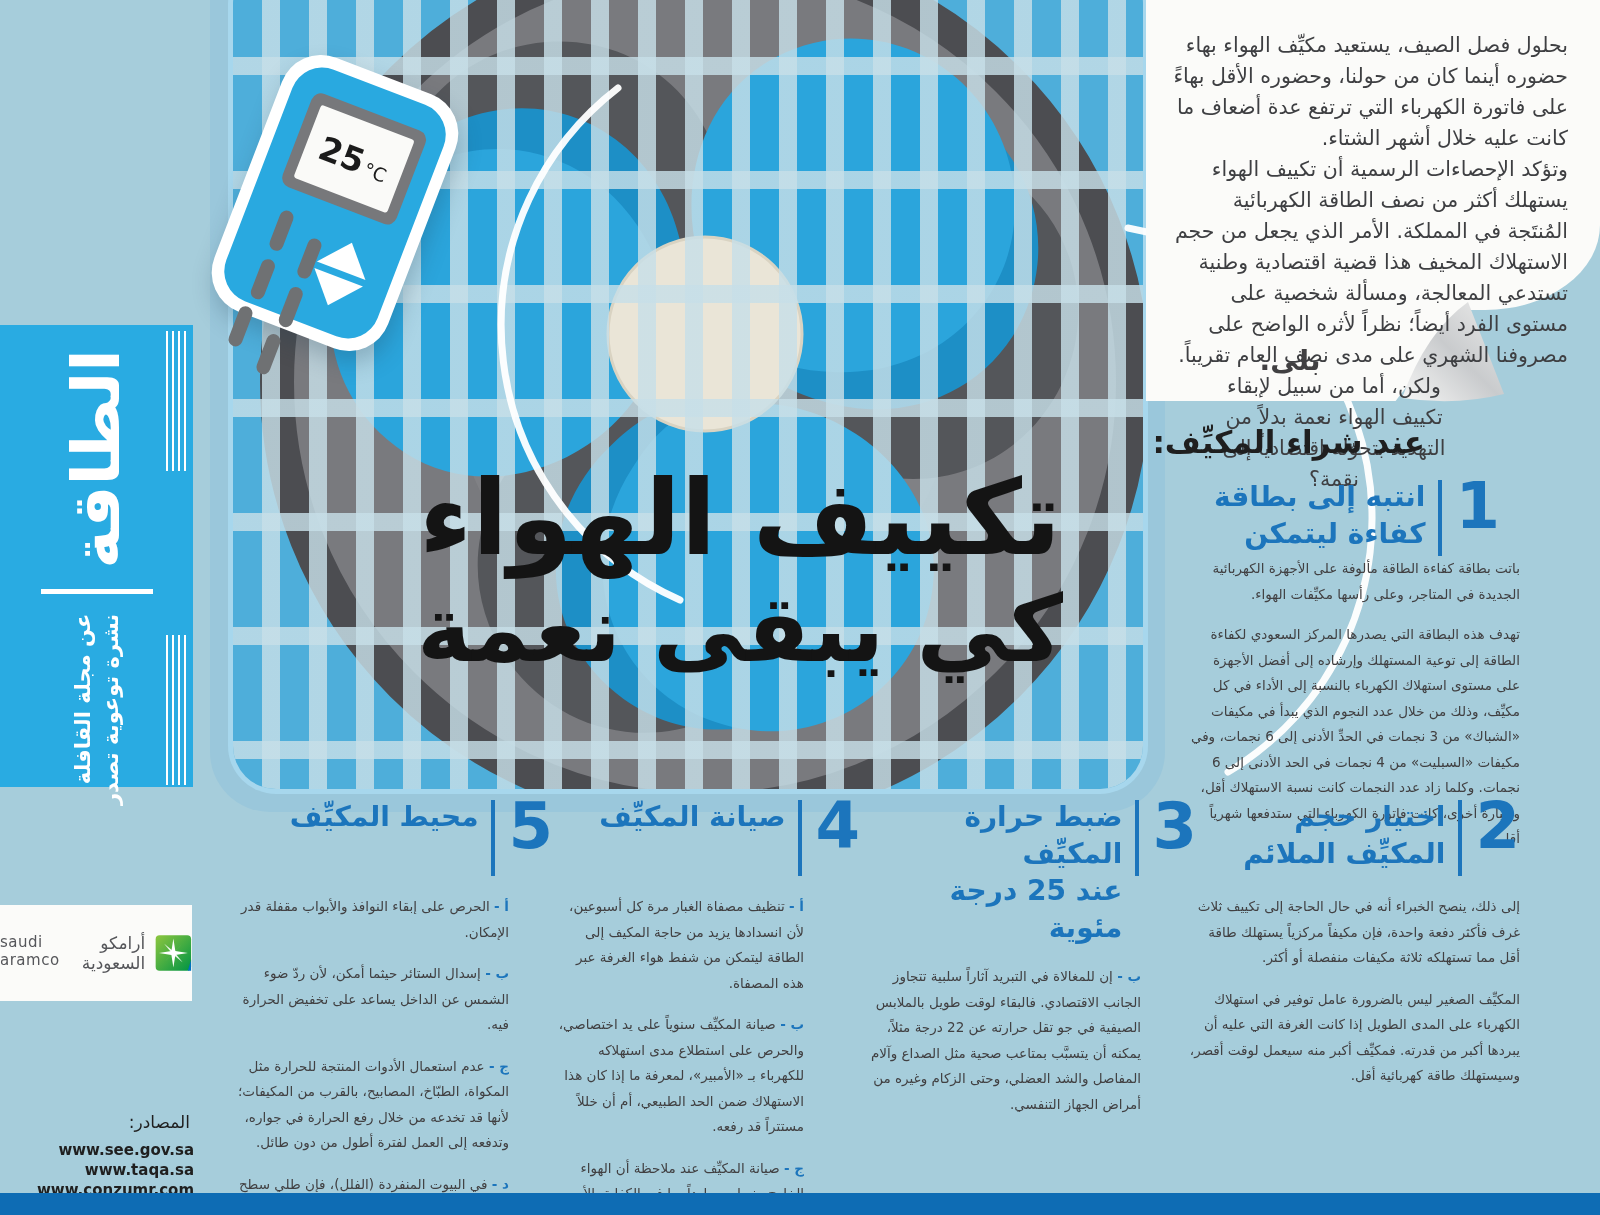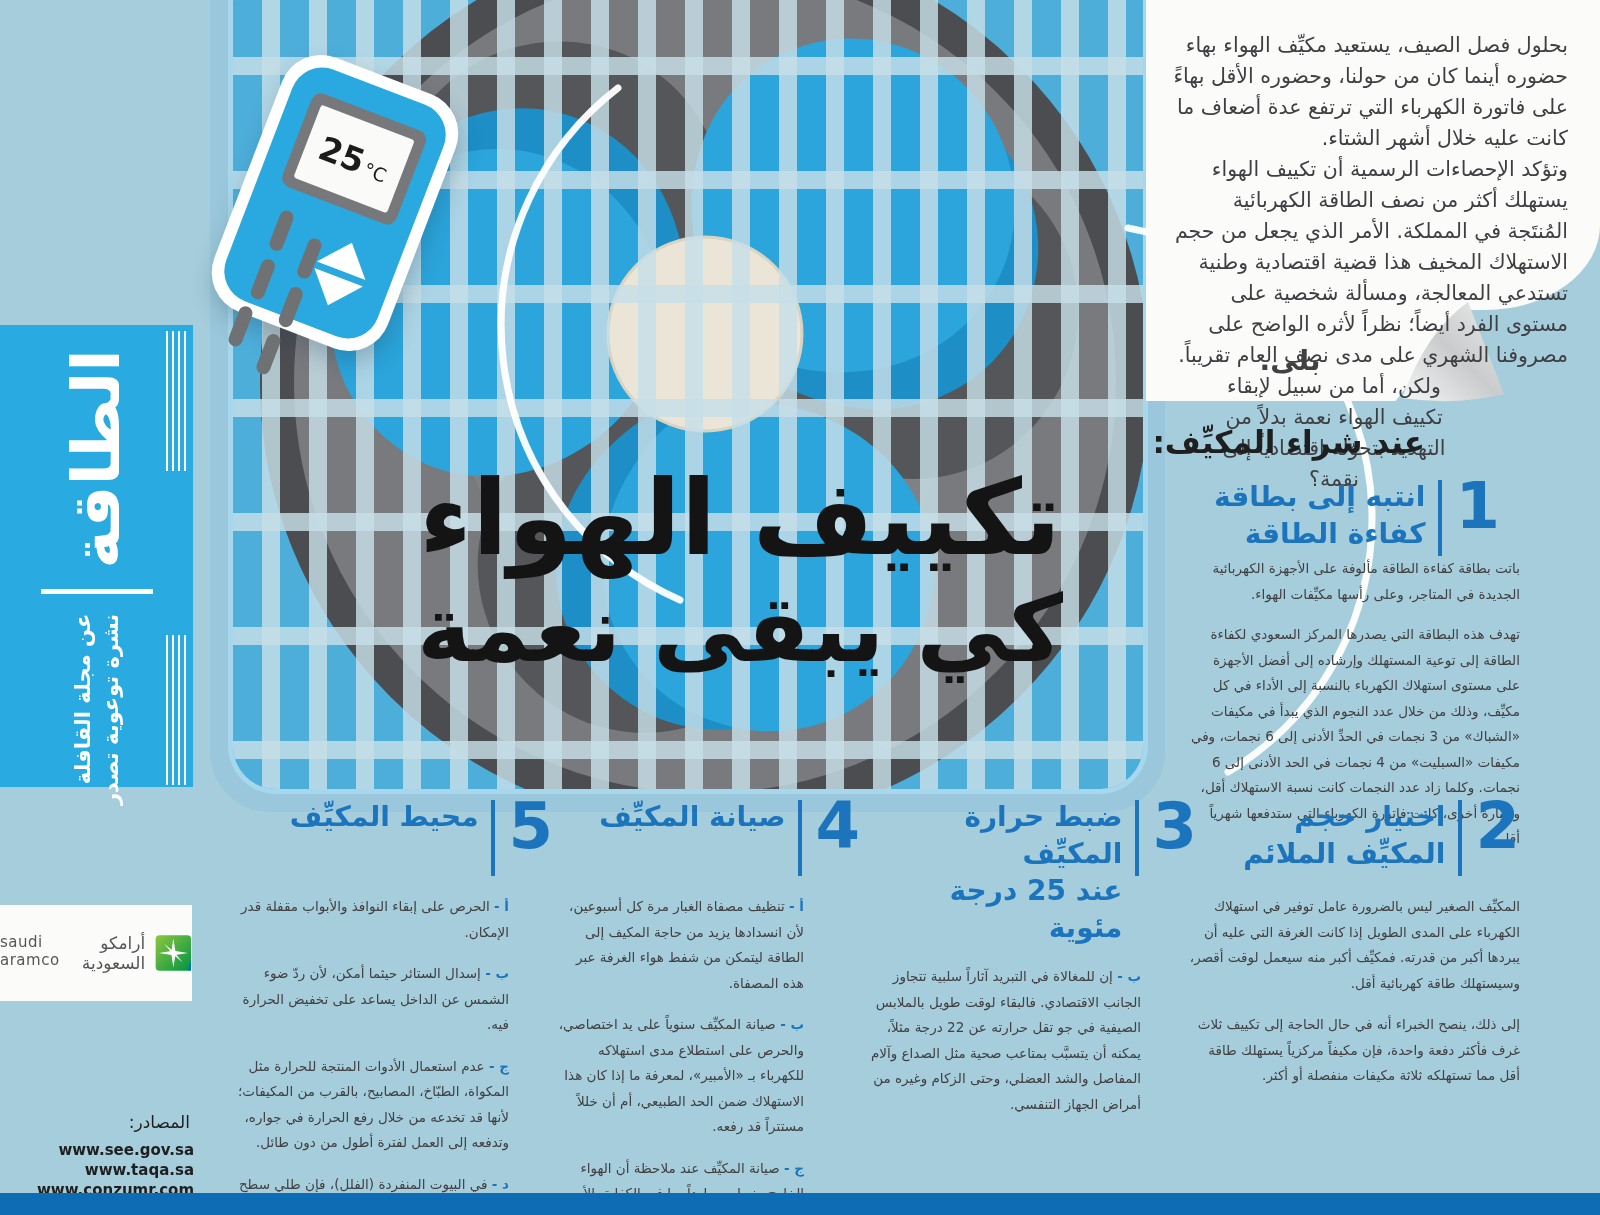--- a/index.html
+++ b/index.html
@@ -197,40 +197,40 @@
   </div>
   <div class="answer">بلى.</div>
 
   <div class="buy-heading">عند شراء المكيِّف:</div>
 
   <div class="step-head step1-head">
     <div class="step-num">1</div>
     <div class="step-bar"></div>
     <div class="step-title">
       <div>انتبه إلى بطاقة</div>
-      <div>كفاءة الطاقة</div>
+      <div>كفاءة ليتمكن</div>
     </div>
   </div>
   <div class="step1-body">
     <p>باتت بطاقة كفاءة الطاقة مألوفة على الأجهزة الكهربائية الجديدة في المتاجر، وعلى رأسها مكيِّفات الهواء.</p>
     <p>تهدف هذه البطاقة التي يصدرها المركز السعودي لكفاءة الطاقة إلى توعية المستهلك وإرشاده إلى أفضل الأجهزة على مستوى استهلاك الكهرباء بالنسبة إلى الأداء في كل مكيِّف، وذلك من خلال عدد النجوم الذي يبدأ في مكيفات «الشباك» من 3 نجمات في الحدِّ الأدنى إلى 6 نجمات، وفي مكيفات «السبليت» من 4 نجمات في الحد الأدنى إلى 6 نجمات. وكلما زاد عدد النجمات كانت نسبة الاستهلاك أقل، وبعبارة أخرى، كانت فاتورة الكهرباء التي ستدفعها شهرياً أقل.</p>
   </div>
 
   <div class="col col2">
     <div class="step-head">
       <div class="step-num">2</div>
       <div class="step-bar"></div>
       <div class="step-title">
         <div>اختيار حجم</div>
         <div>المكيِّف الملائم</div>
       </div>
     </div>
     <div class="step-body">
+      <p>إلى ذلك، ينصح الخبراء أنه في حال الحاجة إلى تكييف ثلاث غرف فأكثر دفعة واحدة، فإن مكيفاً مركزياً يستهلك طاقة أقل مما تستهلكه ثلاثة مكيفات منفصلة أو أكثر.</p>
       <p>المكيِّف الصغير ليس بالضرورة عامل توفير في استهلاك الكهرباء على المدى الطويل إذا كانت الغرفة التي عليه أن يبردها أكبر من قدرته. فمكيِّف أكبر منه سيعمل لوقت أقصر، وسيستهلك طاقة كهربائية أقل.</p>
-      <p>إلى ذلك، ينصح الخبراء أنه في حال الحاجة إلى تكييف ثلاث غرف فأكثر دفعة واحدة، فإن مكيفاً مركزياً يستهلك طاقة أقل مما تستهلكه ثلاثة مكيفات منفصلة أو أكثر.</p>
     </div>
   </div>
 
   <div class="col col3">
     <div class="step-head">
       <div class="step-num">3</div>
       <div class="step-bar"></div>
       <div class="step-title">
         <div>ضبط حرارة المكيِّف</div>
         <div>عند 25 درجة مئوية</div>

